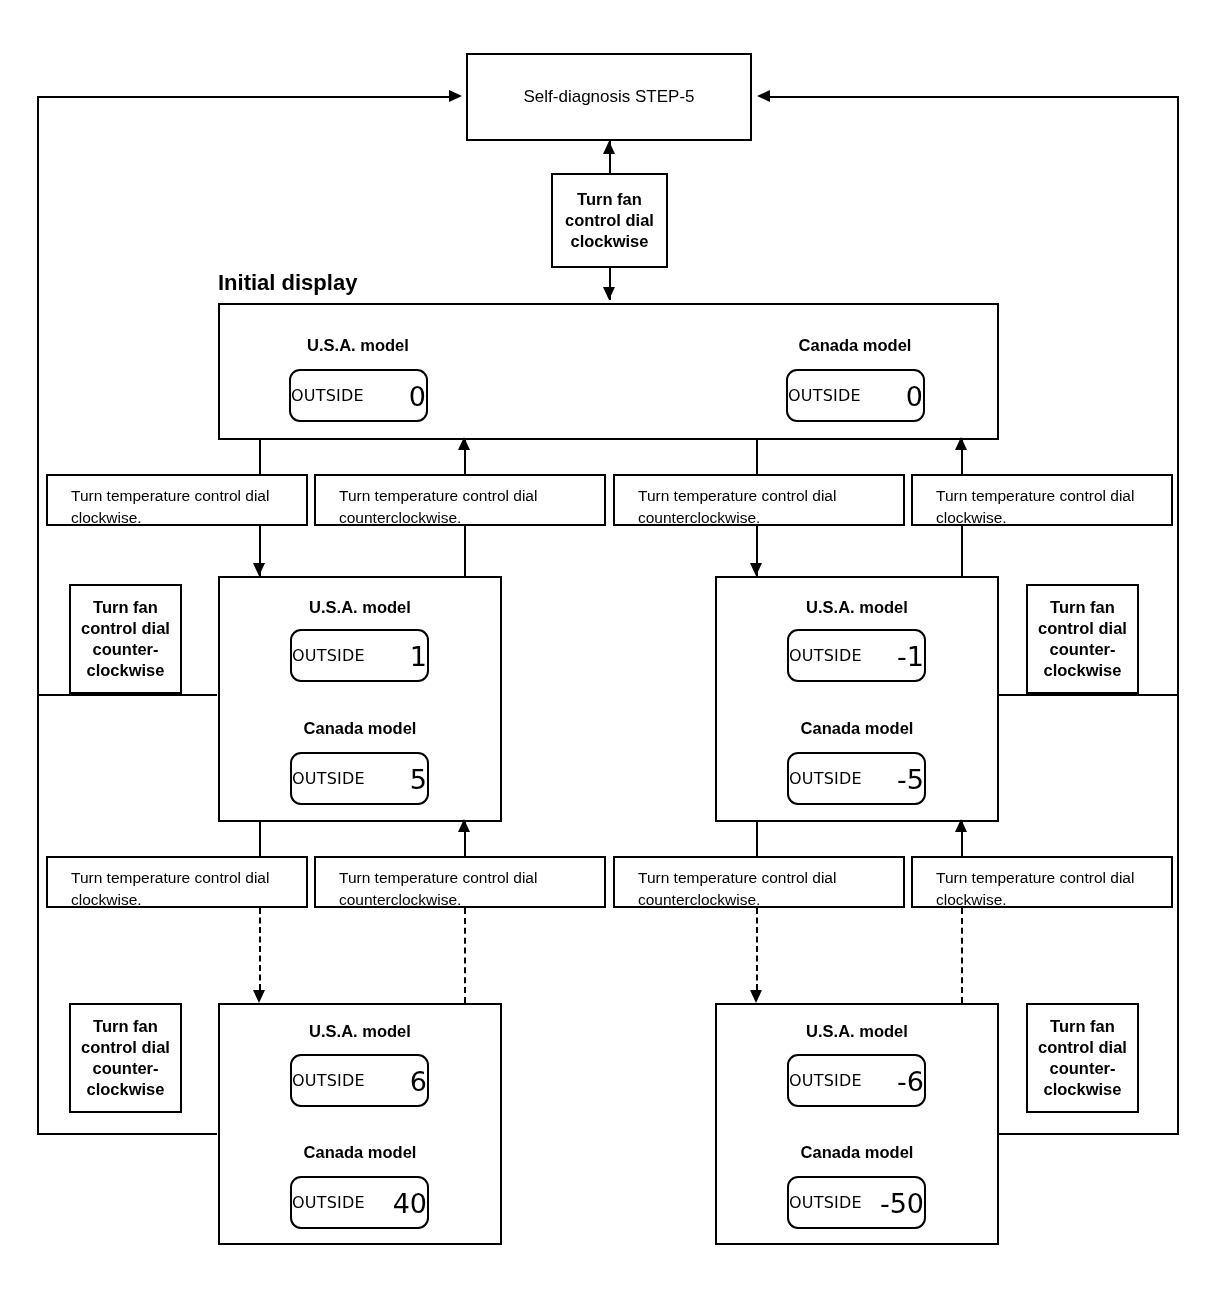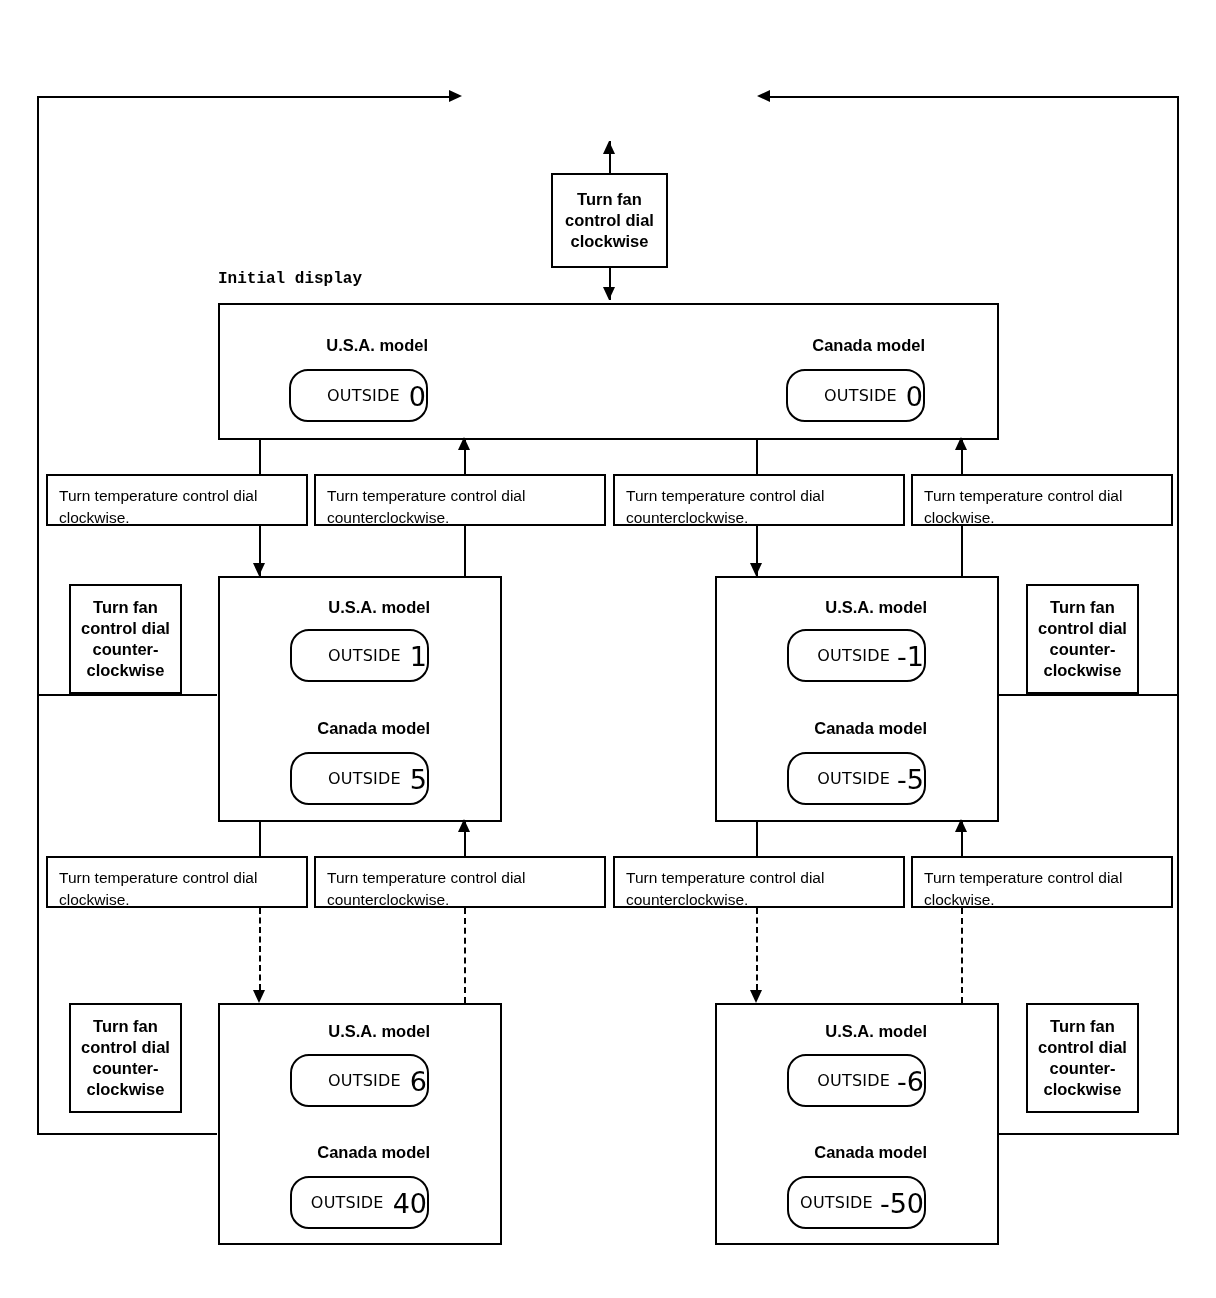--- a/index.html
+++ b/index.html
@@ -77,40 +77,40 @@
     border-right: 13px solid #000;
   }
   
   .step-title { font-size: 17px; font-weight: 400; }
   .fan-box { font-size: 16.5px; font-weight: 700; padding: 0 4px; }
   .temp-box {
     font-size: 15.5px;
     align-items: flex-start;
     justify-content: flex-start;
     text-align: left;
-    padding: 9px 11px;
+    padding: 9px 23px;
     line-height: 1.42;
   }
-  .initial-lbl { font-size: 16px; font-weight: 700; font-family: Liberation Mono, monospace; }
+  .initial-lbl { font-size: 22px; font-weight: 700; }
   .model-lbl {
     position: absolute;
     font-size: 16.5px;
     font-weight: 700;
     white-space: nowrap;
-    text-align: right;
+    text-align: center;
   }
   .lcd {
     position: absolute;
     box-sizing: border-box;
     border: 2px solid #000;
-    border-radius: 19px;
+    border-radius: 11px;
     background: #fff;
     display: flex;
     align-items: center;
-    justify-content: flex-end;
+    justify-content: space-between;
     white-space: nowrap;
   }
   .lcd .word {
     font-family: "DejaVu Sans", sans-serif;
     font-size: 16px;
     letter-spacing: 0.2px;
   }
   .lcd .num {
     font-family: "DejaVu Sans", sans-serif;
     font-size: 27px;
@@ -135,20 +135,23 @@
   <div class="hline" style="left:770px; top:96px; width:409px;"></div>
   <div class="arr right" style="left:449px; top:90px;"></div>
   <div class="arr left" style="left:757px; top:90px;"></div>
 
   <div class="hline" style="left:37px; top:694px; width:180px;"></div>
   <div class="hline" style="left:997px; top:694px; width:180px;"></div>
 
   <div class="hline" style="left:37px; top:1133px; width:180px;"></div>
   <div class="hline" style="left:997px; top:1133px; width:180px;"></div>
 
+  <div class="box step-title" style="left:466px; top:53px; width:286px; height:88px;">
+    <span>Self-diagnosis STEP-5</span>
+  </div>
 
   <div class="vline" style="left:609px; top:141px; height:32px;"></div>
   <div class="arr up" style="left:603px; top:141px;"></div>
 
   <div class="box fan-box" style="left:551px; top:173px; width:117px; height:95px;">
     <span style="white-space:pre-line;">Turn fan
 control dial
 clockwise</span>
   </div>
 

